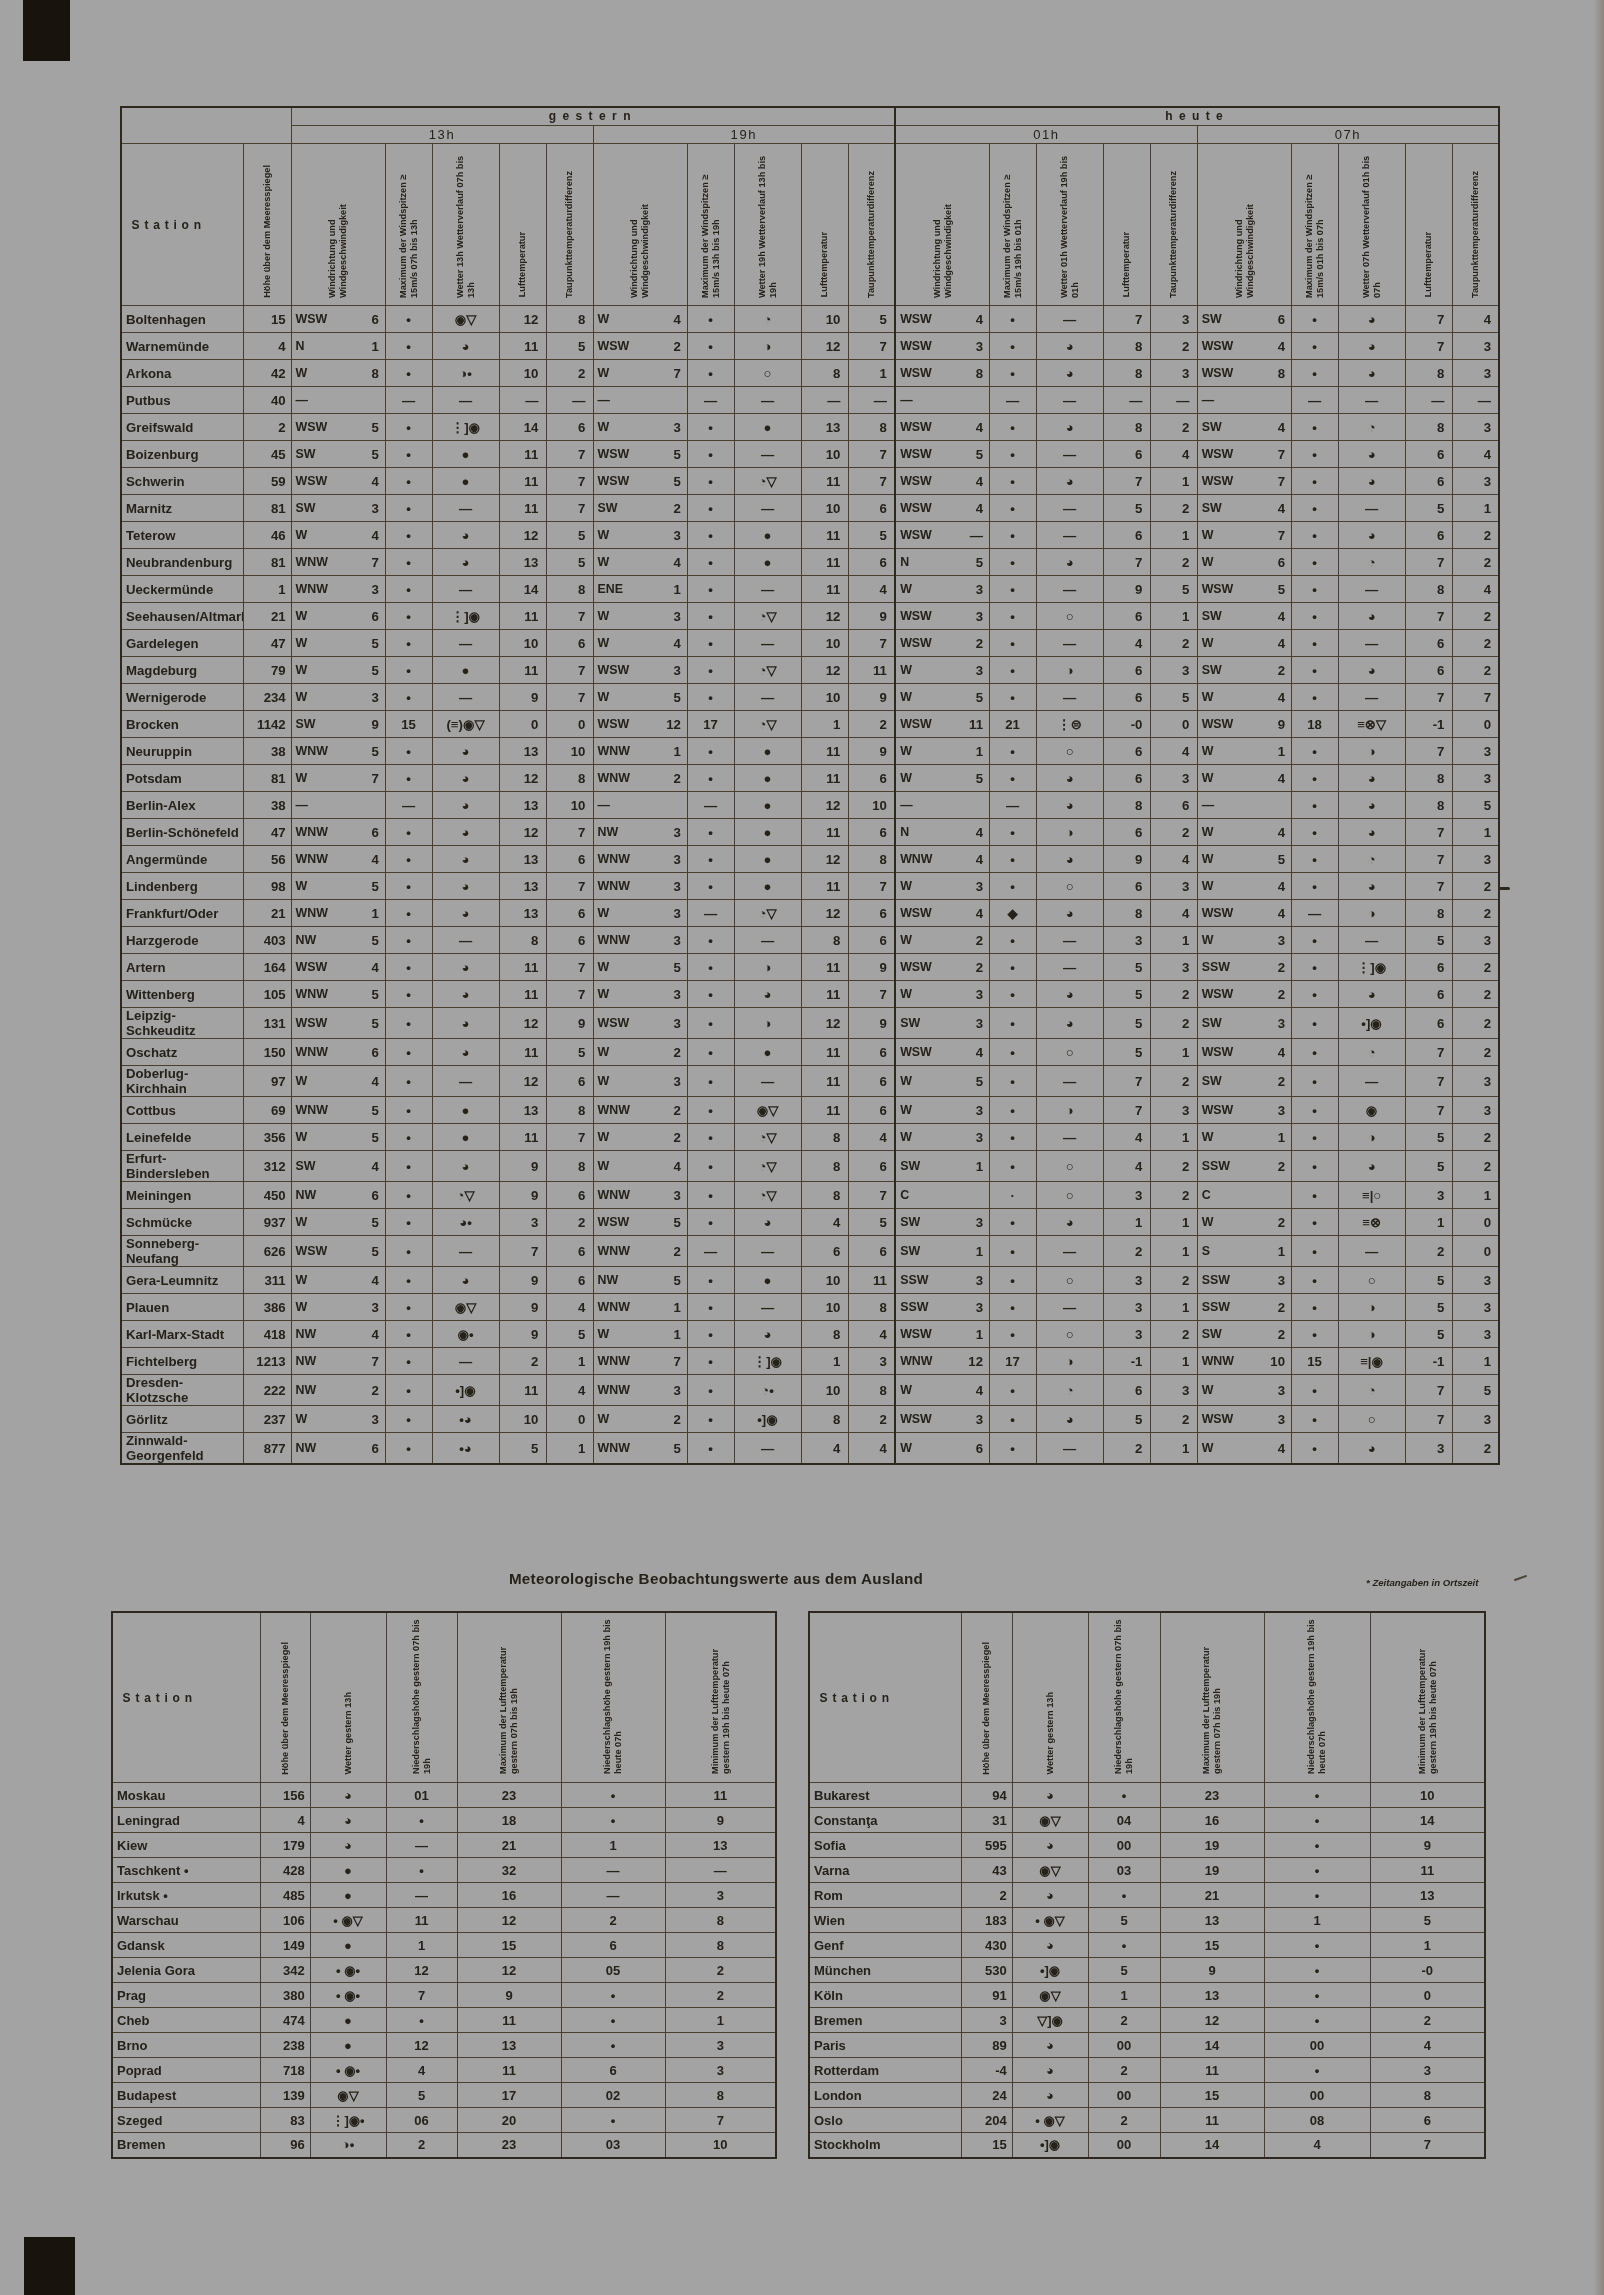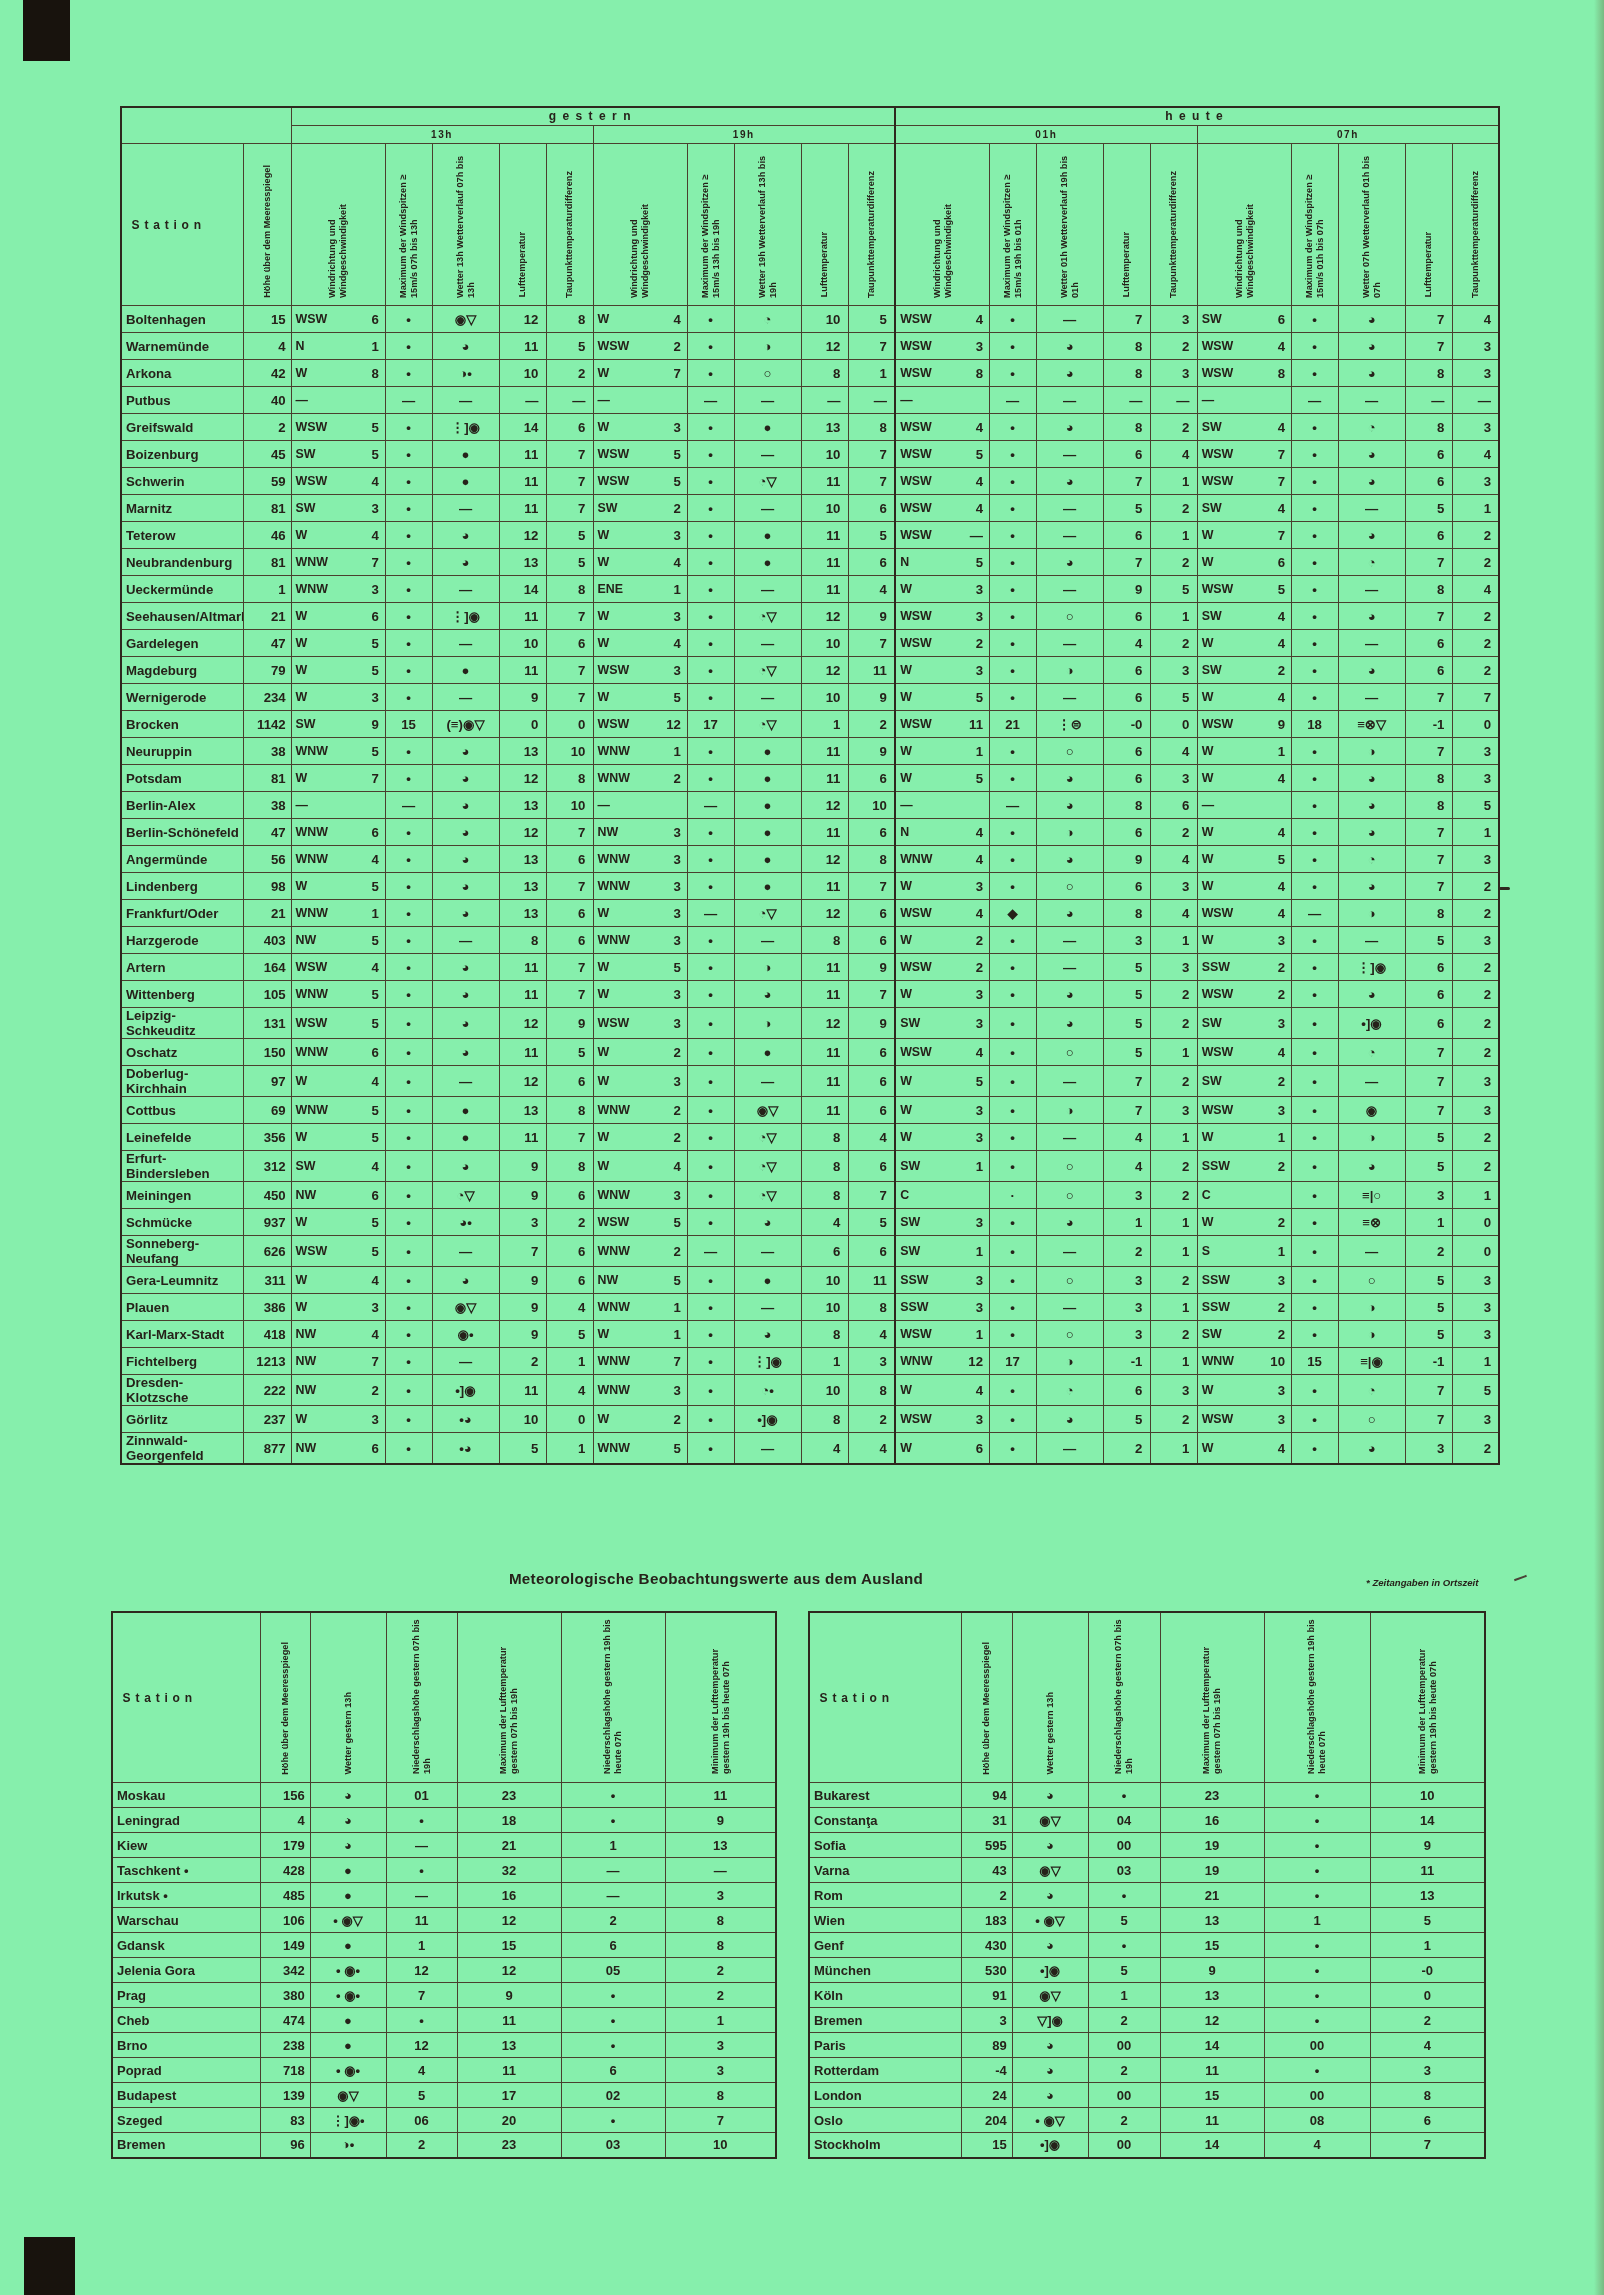--- a/index.html
+++ b/index.html
@@ -23,21 +23,21 @@
   table { border-collapse:collapse; table-layout:fixed; position:absolute; }
   th, td { border:0.8px solid #4a3f2e; overflow:hidden; padding:0; }
   table.main, table.foreign { border:2px solid #2e281e; }
 
   
   .main { left:120px; top:106px; width:1373px; }
   .main tr.h1 { height:18.4px; }
   .main tr.h2 { height:18.4px; }
   .main tr.h3 { height:160px; }
   .grp  { font-size:12px; font-weight:700; letter-spacing:6.4px; text-align:center; }
-  .time { font-size:10px; font-weight:700; letter-spacing:1.6px; text-align:center; }
+  .time { font-size:13px; font-weight:400; letter-spacing:1.6px; text-align:center; }
   .station-h { font-size:12px; font-weight:700; letter-spacing:4.8px; text-align:left;
     padding-left:9.6px; vertical-align:middle; }
   th.rot { vertical-align:bottom; padding:2.4px 0.8px 4.8px; text-align:center; }
   .rot-label {
     writing-mode:vertical-rl; transform:rotate(180deg);
     display:inline-block; max-height:151px;
     font-size:9.2px; font-weight:700; line-height:1.15; text-align:left;
   }
   .foreign .rot-label { max-height:159px; }
   .main thead th { border-bottom-width:1.6px; }
@@ -61,21 +61,21 @@
   .foreign.right { left:808px; top:1611px; width:677px; }
   .foreign thead tr { height:170px; }
   .foreign thead th { border-bottom-width:1.6px; }
   .foreign tbody tr { height:25px;margin-left:19px; }
   .foreign tbody td { font-size:13px; font-weight:700; }
   .foreign td.center { text-align:center; }
 </style>
 </head>
 <body>
 
-<div class="page" style="background: #86efac; color: rgb(38, 34, 26);">
+<div class="page" style="background: #a3a3a3; color: rgb(38, 34, 26);">
   <div class="artifact a-top-left"></div>
   <div class="artifact a-bottom-left"></div>
   <div class="edge-right"></div>
   <div class="mark-1"></div>
   <div class="mark-2"></div>
 
   <table class="main">
     <colgroup>
         <col style="width: 122px;">
         <col style="width: 48px;">

